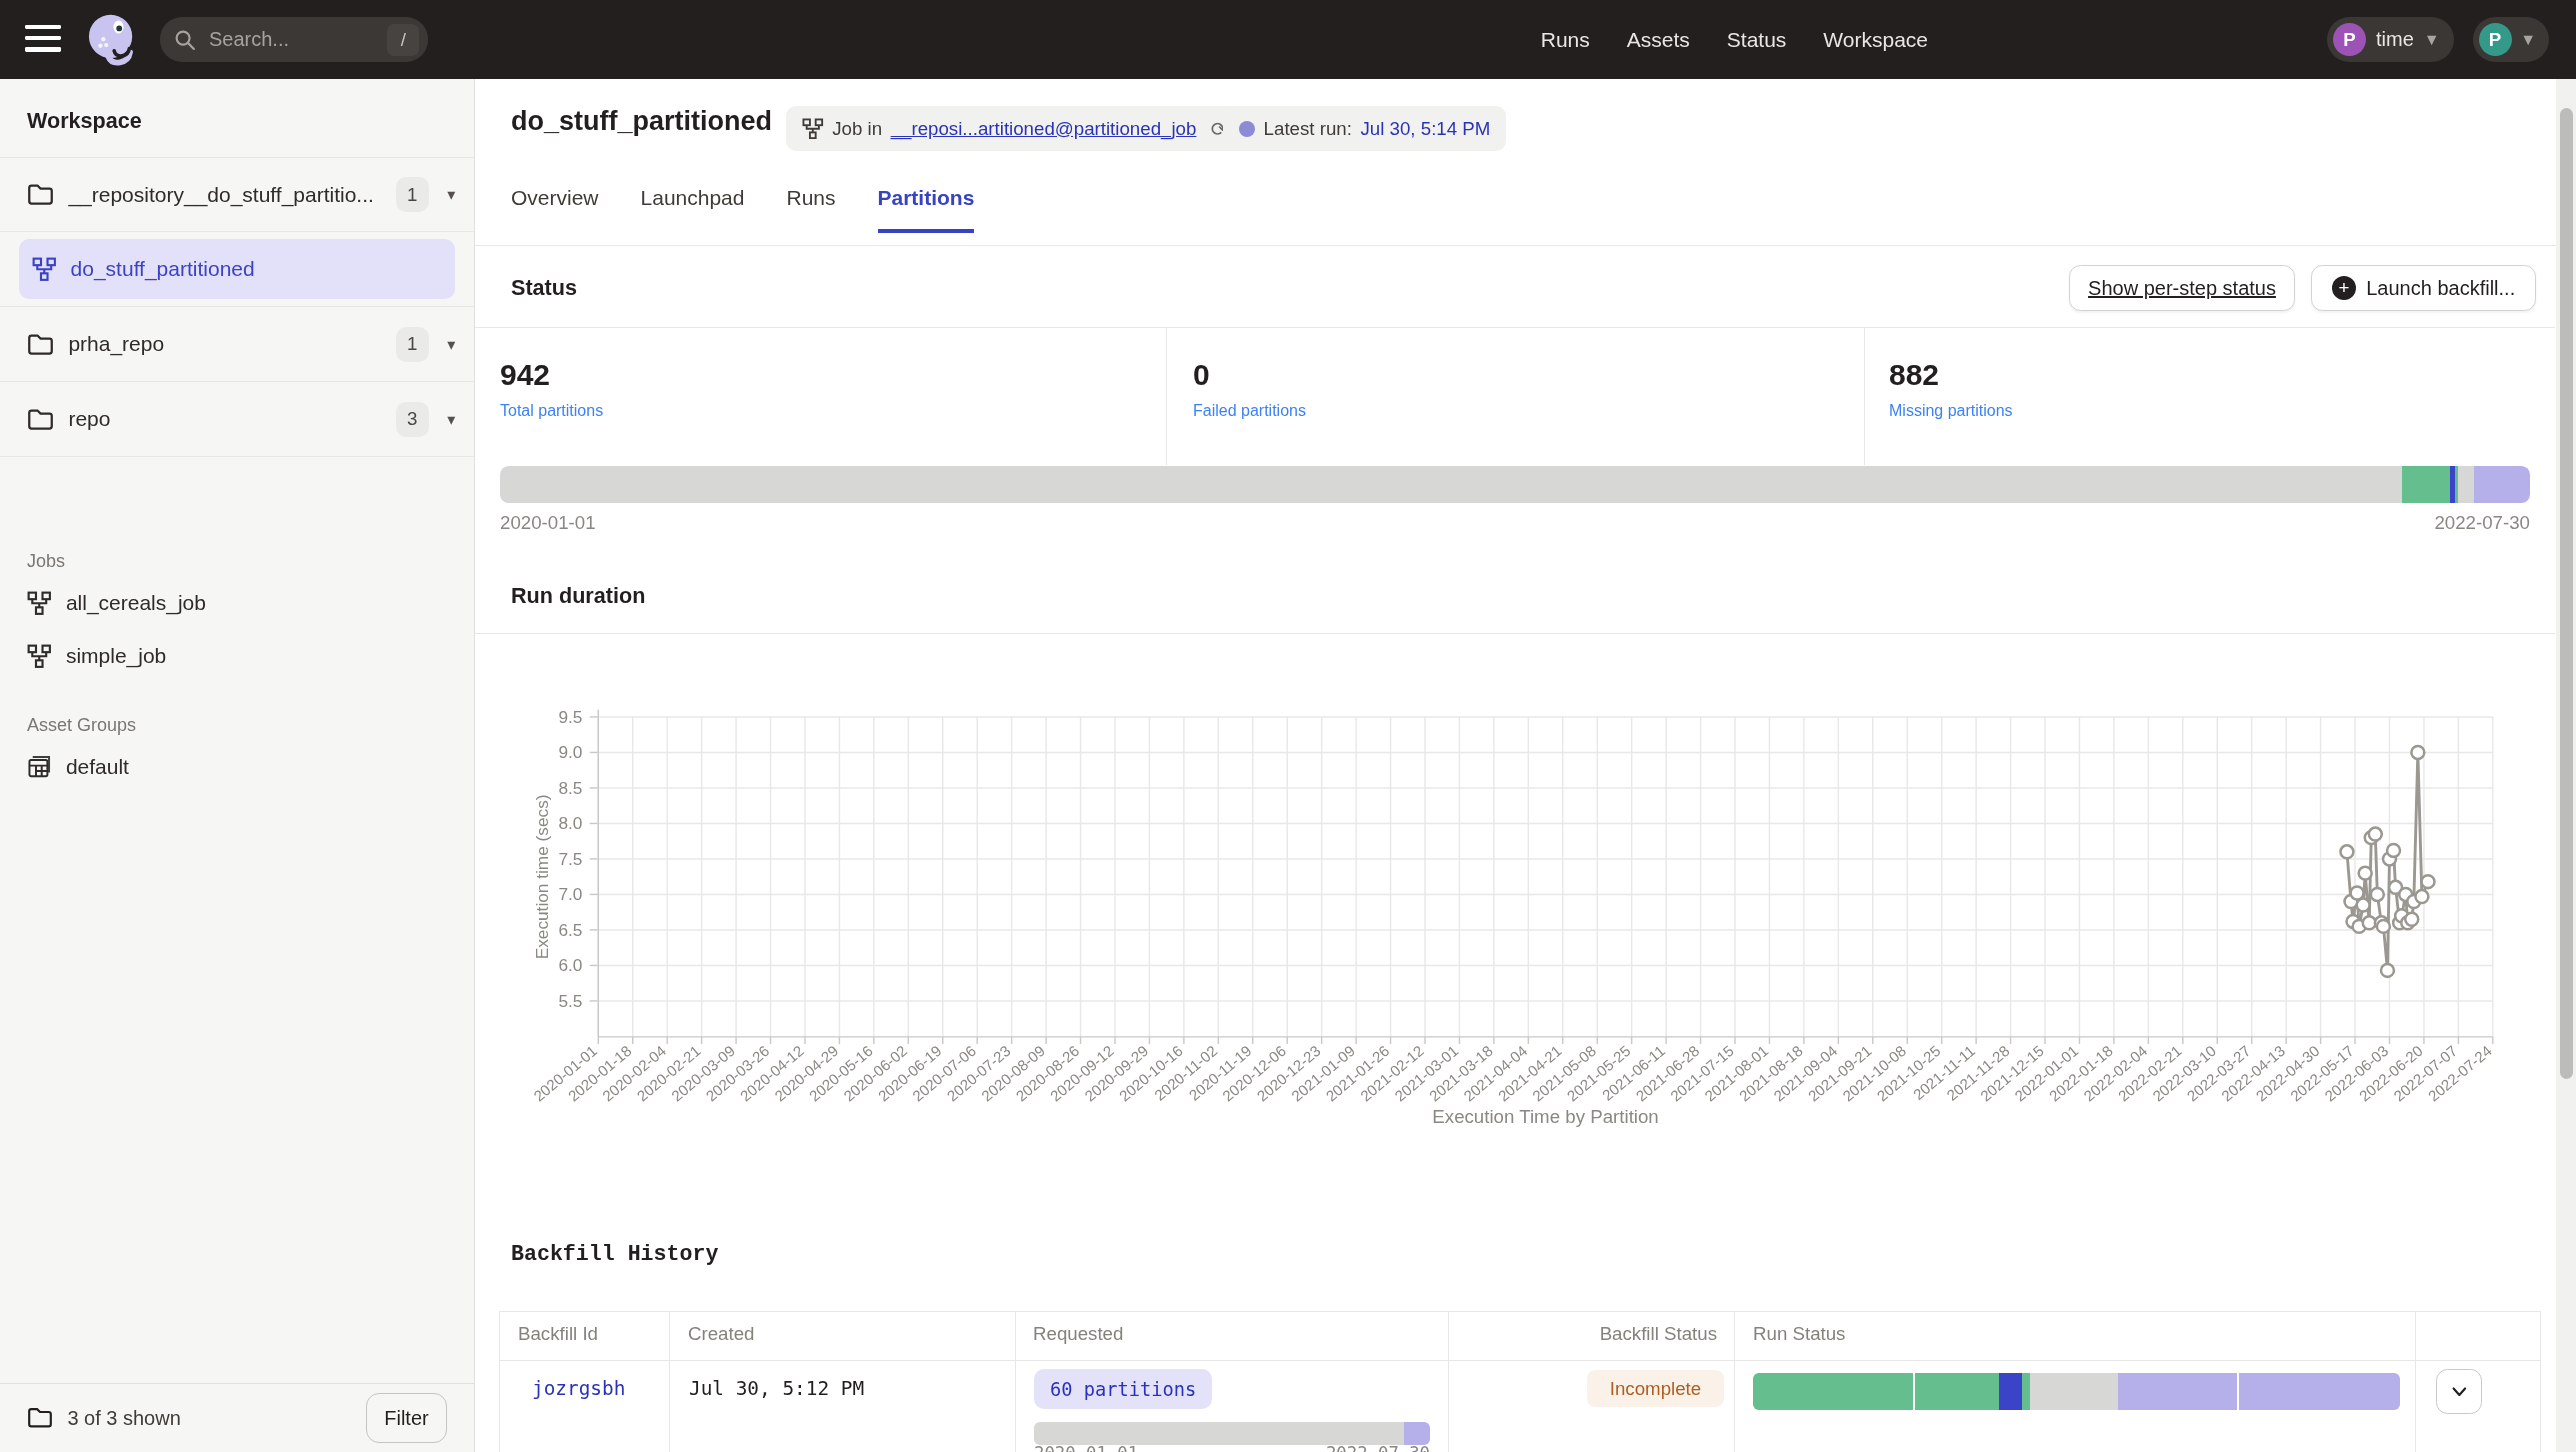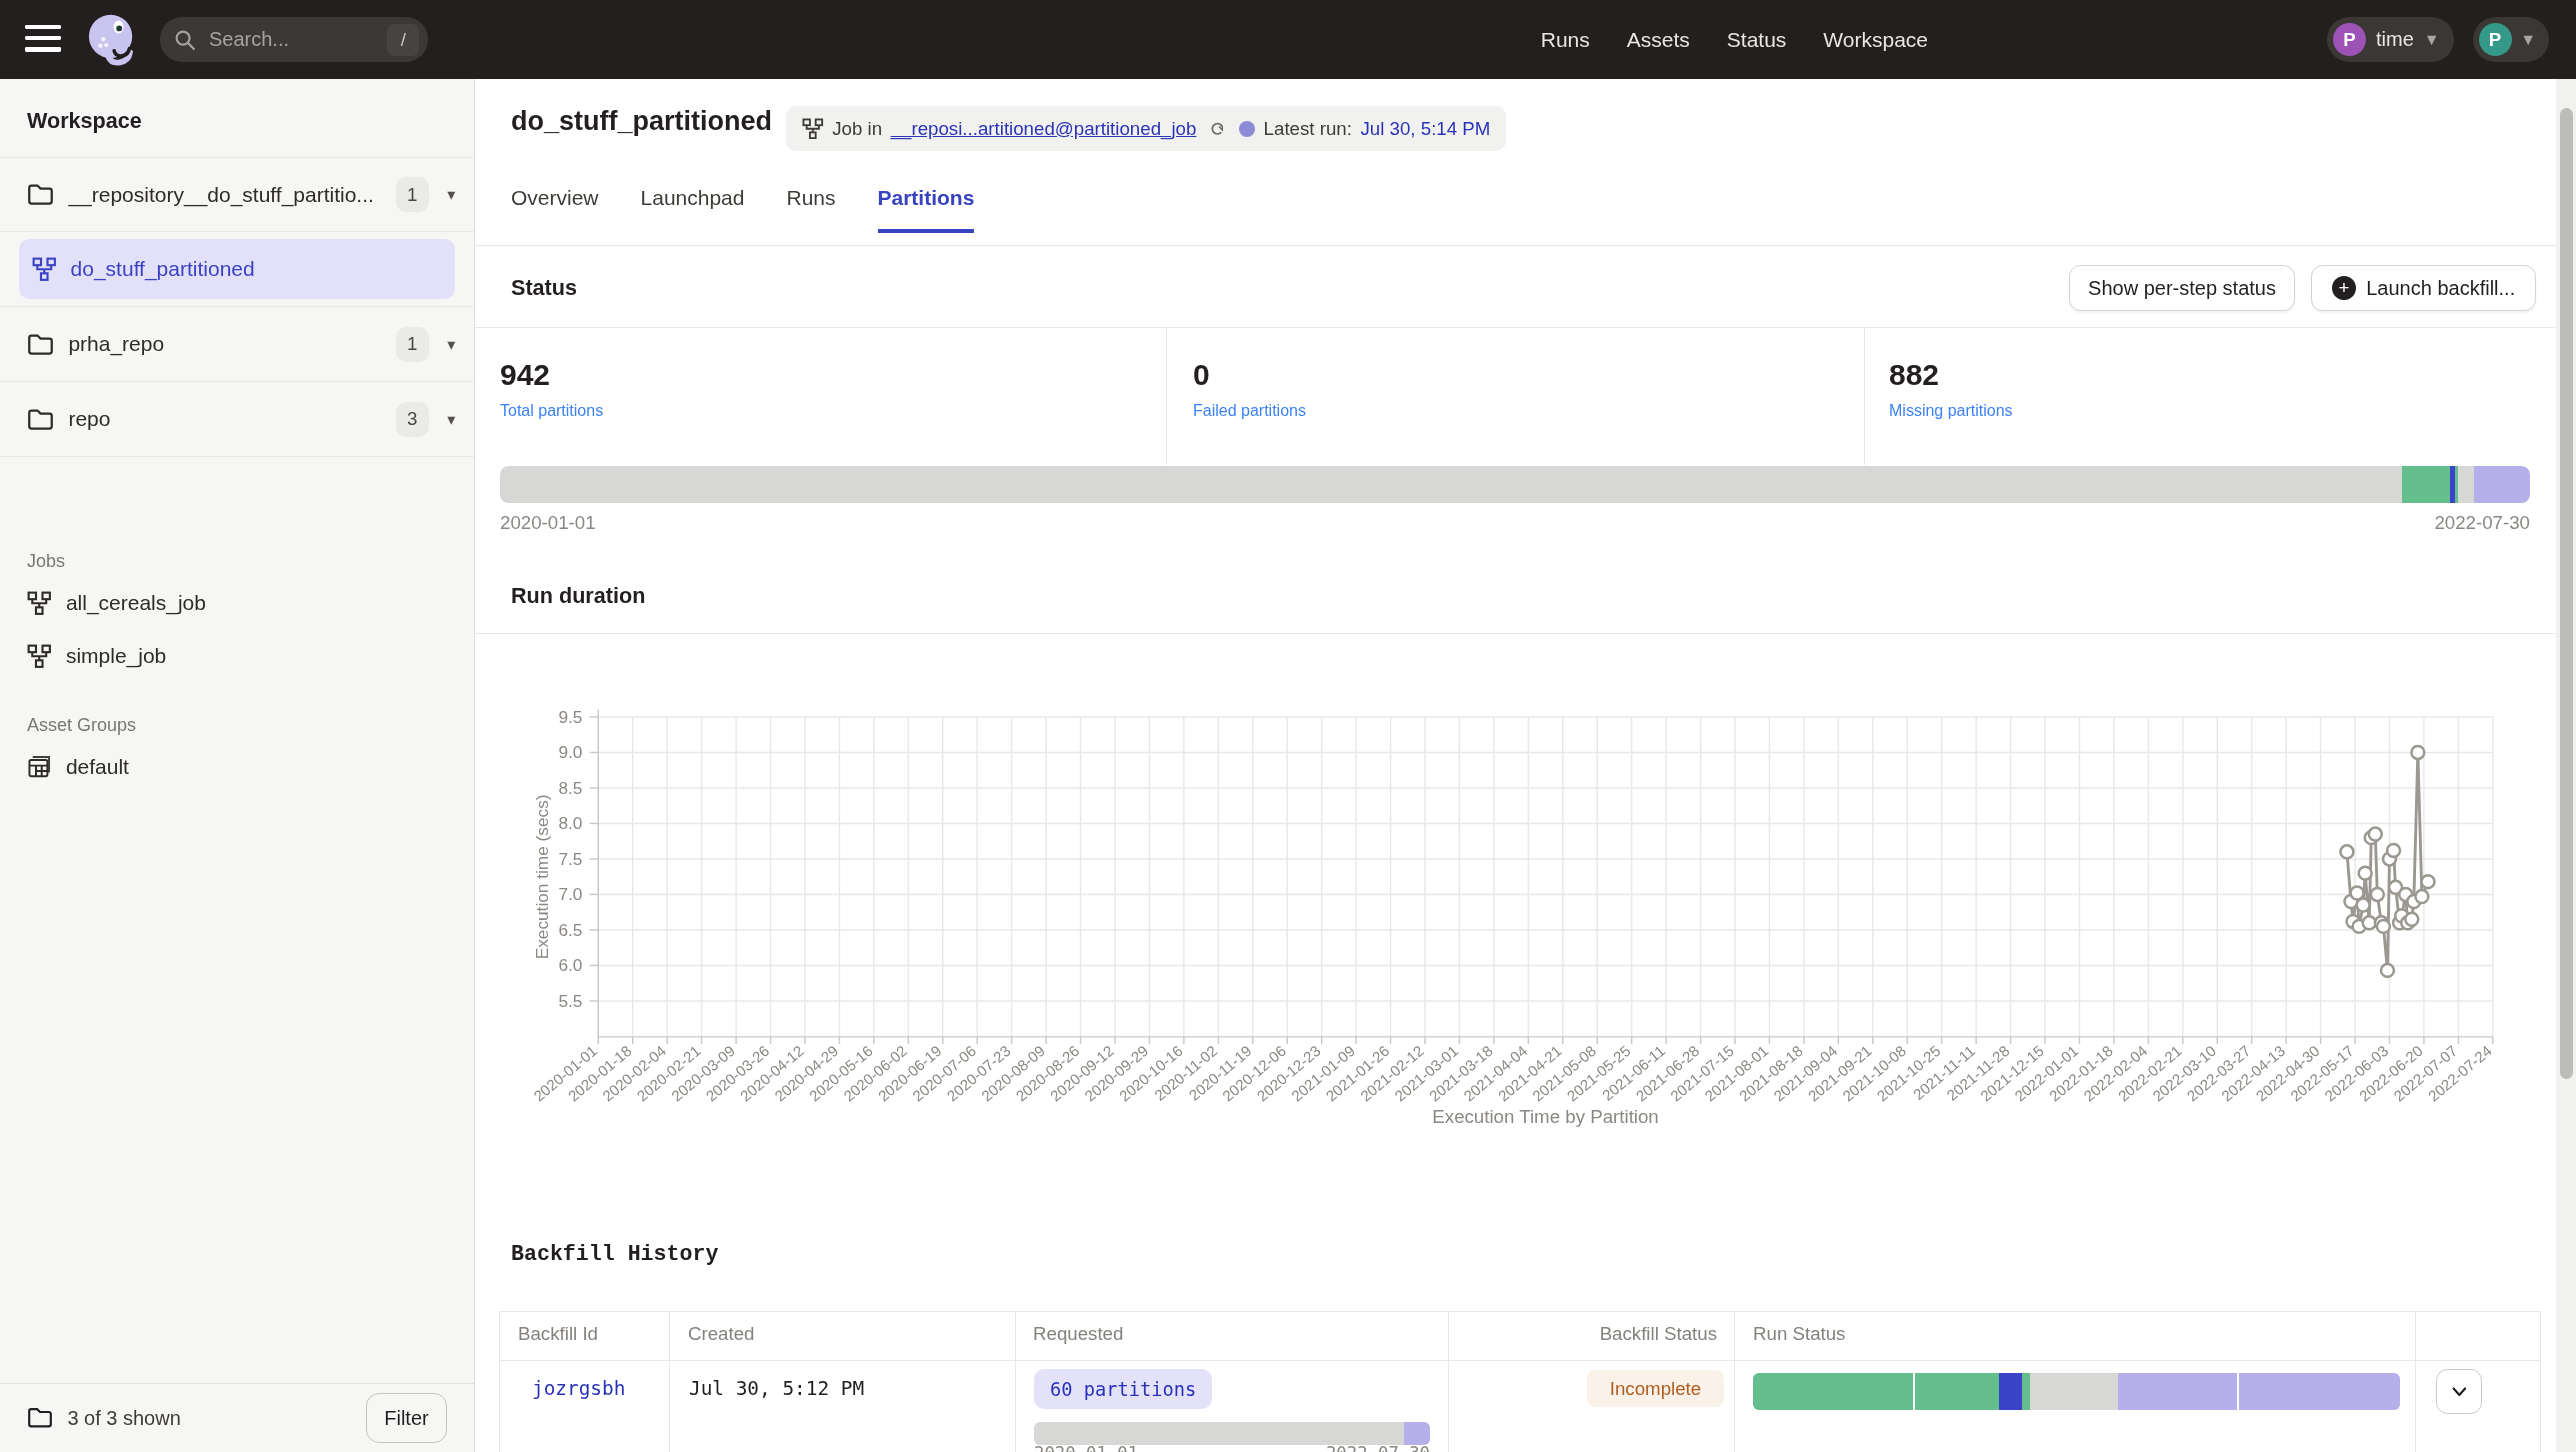--- a/index.html
+++ b/index.html
@@ -70,21 +70,21 @@
   #tabs { left:511px; top:186px; display:flex; gap:42px; }
   .tab { font-size:21px; color:#3f3c38; padding-bottom:18.7px; cursor:pointer;text-align:right; }
   .tab.active { color:#3843c2; font-weight:600; border-bottom:4.3px solid #3843c2; }
   .hdiv { background:#e7e7e5; height:0.7px; }
 
   
   #status-heading { left:511px; top:275px; font-size:21.6px; font-weight:600; }
   .btn { position:absolute; top:265px; height:46px; background:#fff; border:0.7px solid #d4d2cf; border-radius:11.5px;
     display:flex; align-items:center; justify-content:center; gap:10px; font-size:20px; color:#231f20;
     cursor:pointer; box-shadow:0 1.4px 2.2px rgba(0,0,0,0.05); }
-  #btn-perstep { left:2069px; width:226px; }
+  #btn-perstep { left:2069px; width:226px;text-decoration:underline; }
   #btn-backfill { left:2311px; width:225px; }
   .plus-circle { width:24.5px; height:24.5px; border-radius:50%; background:#231f20; color:#fff; font-size:18.7px;
     display:flex; align-items:center; justify-content:center; line-height:0; }
   .stat-val { font-size:30px; font-weight:600; color:#231f20; }
   .stat-lbl { font-size:16px; color:#3b82f6; margin-top:10px; }
   .vdiv { background:#e7e7e5; width:0.7px; }
   #status-bar { left:500px; top:466px; width:2030px; height:37px; border-radius:8.6px; overflow:hidden; display:flex; }
   .bar-date { top:512px; font-size:18.7px; color:#8a8782; }
 
   

